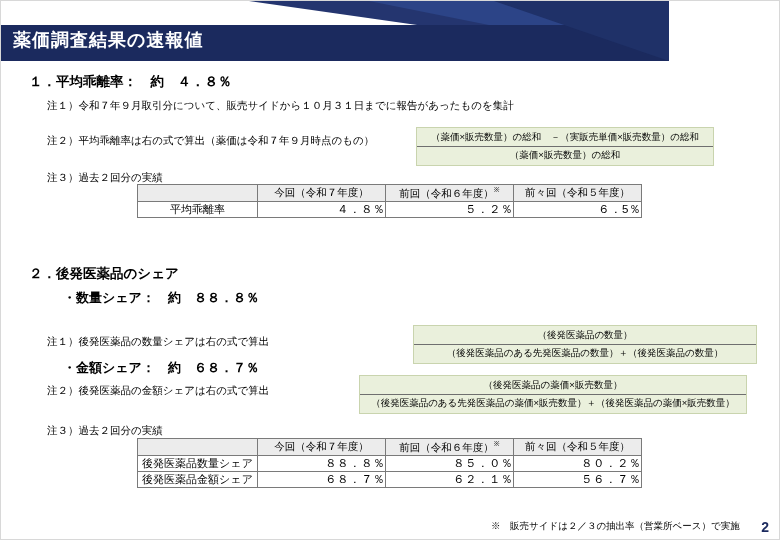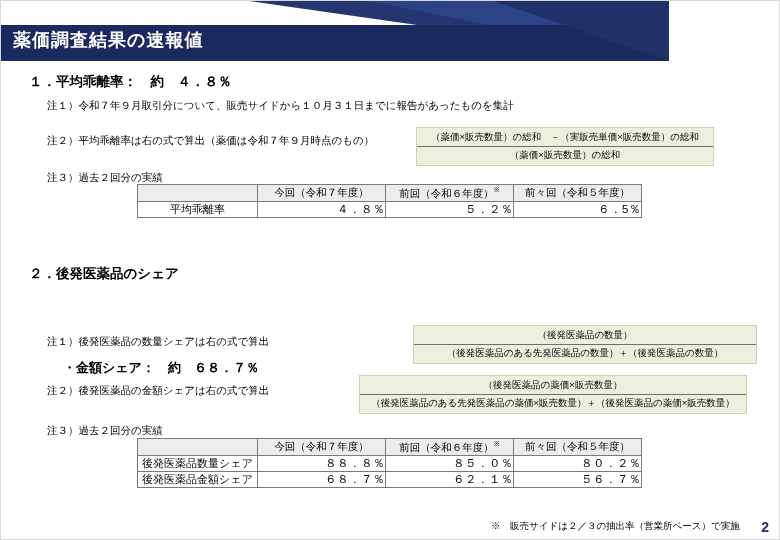--- a/index.html
+++ b/index.html
@@ -203,20 +203,21 @@
         <td class="rowhead">平均乖離率</td>
         <td class="val">４．８％</td>
         <td class="val">５．２％</td>
         <td class="val">６．5％</td>
       </tr>
     </tbody>
   </table>
 
   <div class="sec-title" style="left:28px; top:264px;">２．後発医薬品のシェア</div>
 
+  <div class="bullet" style="left:62px; top:288px;">・数量シェア：　約　８８．８％</div>
 
   <div class="bullet" style="left:62px; top:310px;margin-top:48px;">・金額シェア：　約　６８．７％</div>
 
   <div class="note" style="left:46px; top:334px;">注１）後発医薬品の数量シェアは右の式で算出</div>
 
   <div class="formula" style="left:412px; top:324px; width:344px;">
     <div class="num">（後発医薬品の数量）</div>
     <div class="den">（後発医薬品のある先発医薬品の数量）＋（後発医薬品の数量）</div>
   </div>
 

